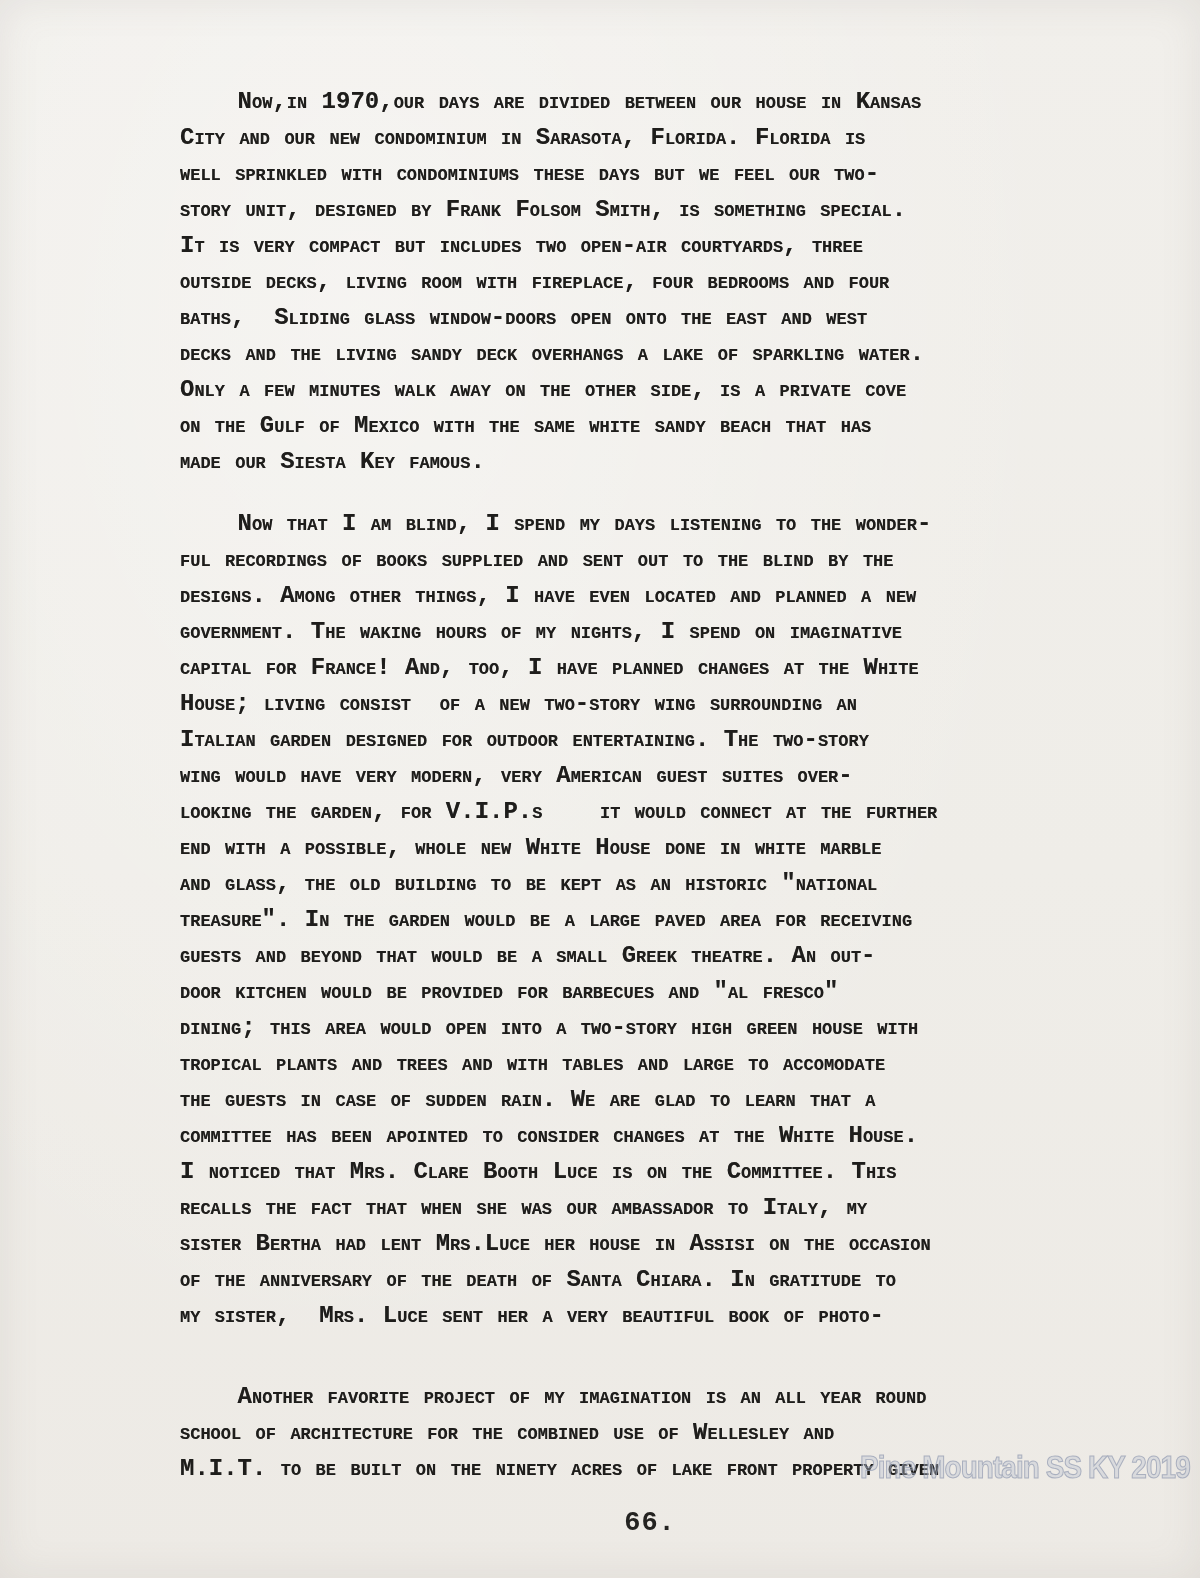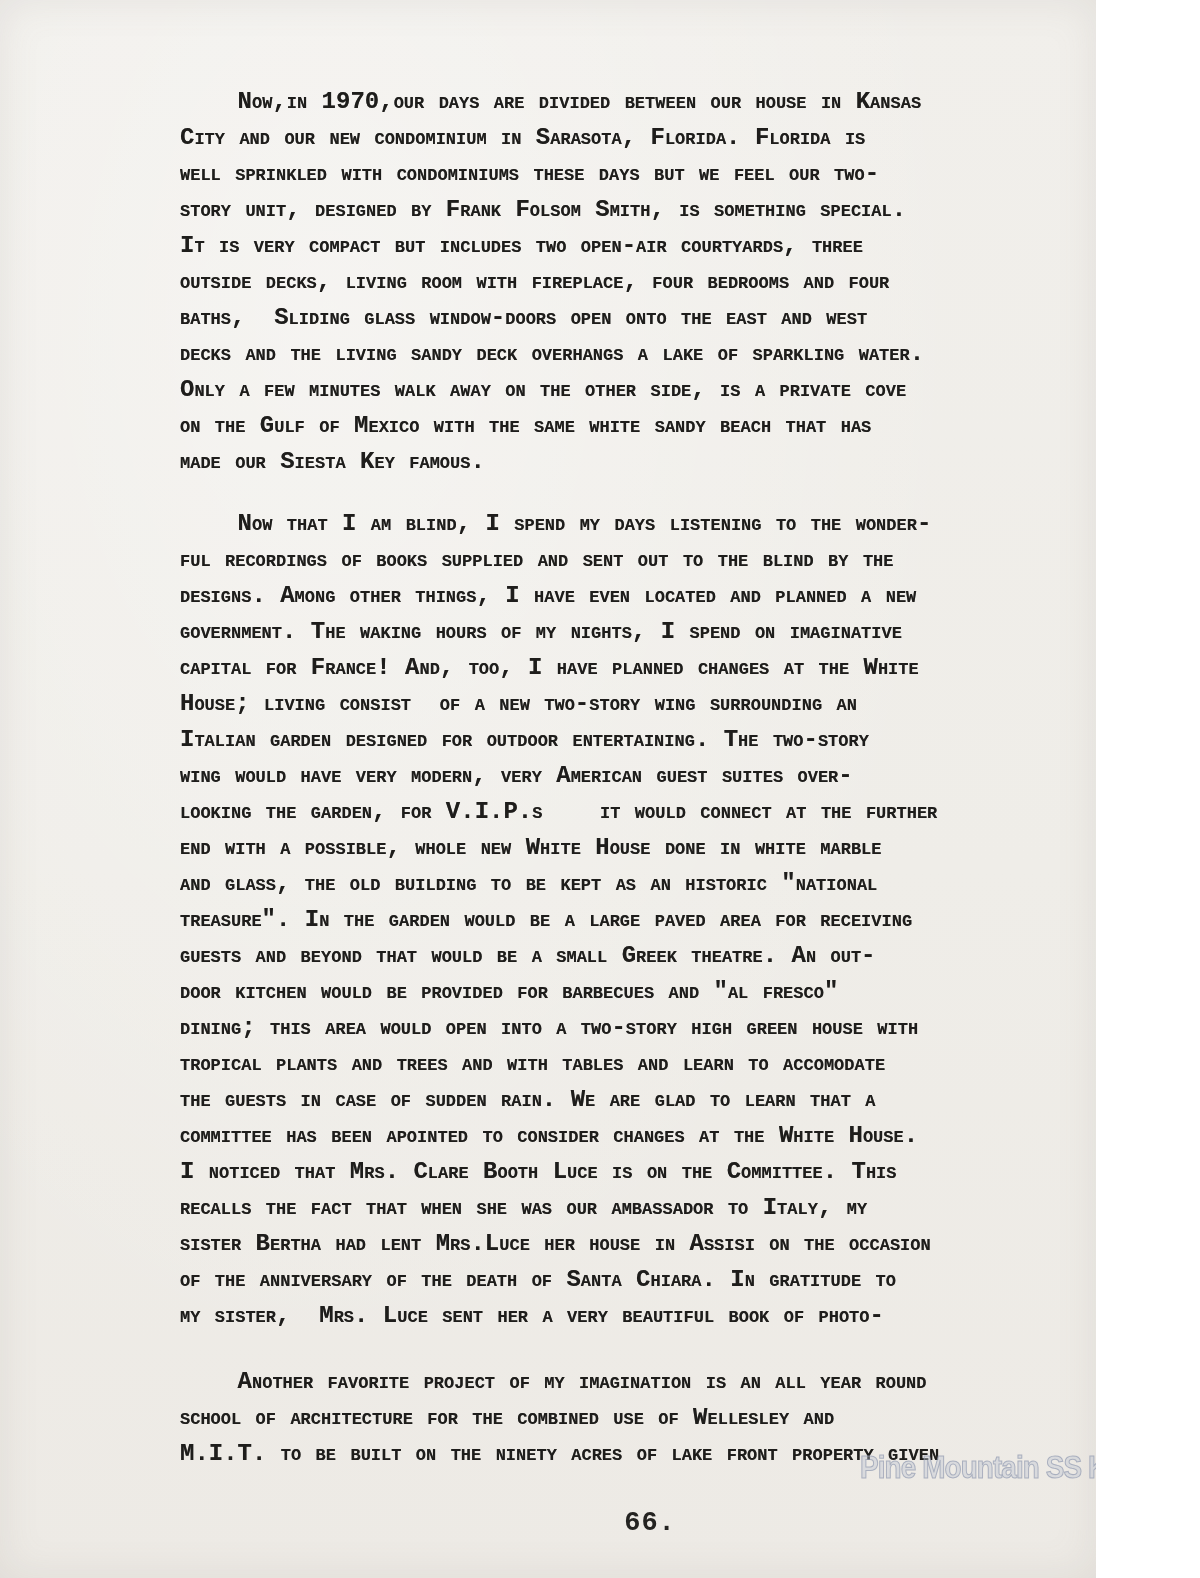--- a/index.html
+++ b/index.html
@@ -6,21 +6,21 @@
     margin: 0;
     padding: 0;
   }
   body {
     width: 1200px;
     height: 1578px;
     font-family: "Liberation Mono", "DejaVu Sans Mono", monospace;
   }
   .sheet {
     position: relative;
-    width: 1096px;
+    width: 1200px;
     height: 1578px;
     overflow: hidden;
     background:
       radial-gradient(ellipse at 30% 20%, rgba(255,255,255,0.35), rgba(255,255,255,0) 60%),
       linear-gradient(180deg, #f1efeb 0%, #efede8 55%, #edeae5 100%);
     box-shadow: inset 0 0 40px rgba(120,115,105,0.12);
   }
   .text-block {
     position: absolute;
     left: 180px;
@@ -32,21 +32,21 @@
   }
   .line {
     white-space: pre;
     font-size: 24px;
     line-height: 36px;
     font-weight: bold;
     font-variant: small-caps;
     color: #1e1d1b;
     text-shadow: 0 0 0.6px rgba(20,20,20,0.55);
   }
-  .para-3 { margin-top: 30px; }
+  .para-3 { margin-top: 45px; }
   .page-number {
     position: absolute;
     left: 180px;
     top: 1508px;
     width: 940px;
     text-align: center;
     font-size: 27px;
     font-weight: bold;
     color: #242321;
     letter-spacing: 1px;
@@ -96,21 +96,21 @@
       <div class="line">House; living consist  of a new two-story wing surrounding an</div>
       <div class="line">Italian garden designed for outdoor entertaining. The two-story</div>
       <div class="line">wing would have very modern, very American guest suites over-</div>
       <div class="line">looking the garden, for V.I.P.s    it would connect at the further</div>
       <div class="line">end with a possible, whole new White House done in white marble</div>
       <div class="line">and glass, the old building to be kept as an historic "national</div>
       <div class="line">treasure". In the garden would be a large paved area for receiving</div>
       <div class="line">guests and beyond that would be a small Greek theatre. An out-</div>
       <div class="line">door kitchen would be provided for barbecues and "al fresco"</div>
       <div class="line">dining; this area would open into a two-story high green house with</div>
-      <div class="line">tropical plants and trees and with tables and learn to accomodate</div>
+      <div class="line">tropical plants and trees and with tables and large to accomodate</div>
       <div class="line">the guests in case of sudden rain. We are glad to learn that a</div>
       <div class="line">committee has been apointed to consider changes at the White House.</div>
       <div class="line">I noticed that Mrs. Clare Booth Luce is on the Committee. This</div>
       <div class="line">recalls the fact that when she was our ambassador to Italy, my</div>
       <div class="line">sister Bertha had lent Mrs.Luce her house in Assisi on the occasion</div>
       <div class="line">of the anniversary of the death of Santa Chiara. In gratitude to</div>
       <div class="line">my sister,  Mrs. Luce sent her a very beautiful book of photo-</div>
     </div>
 
     <div class="para para-3">

